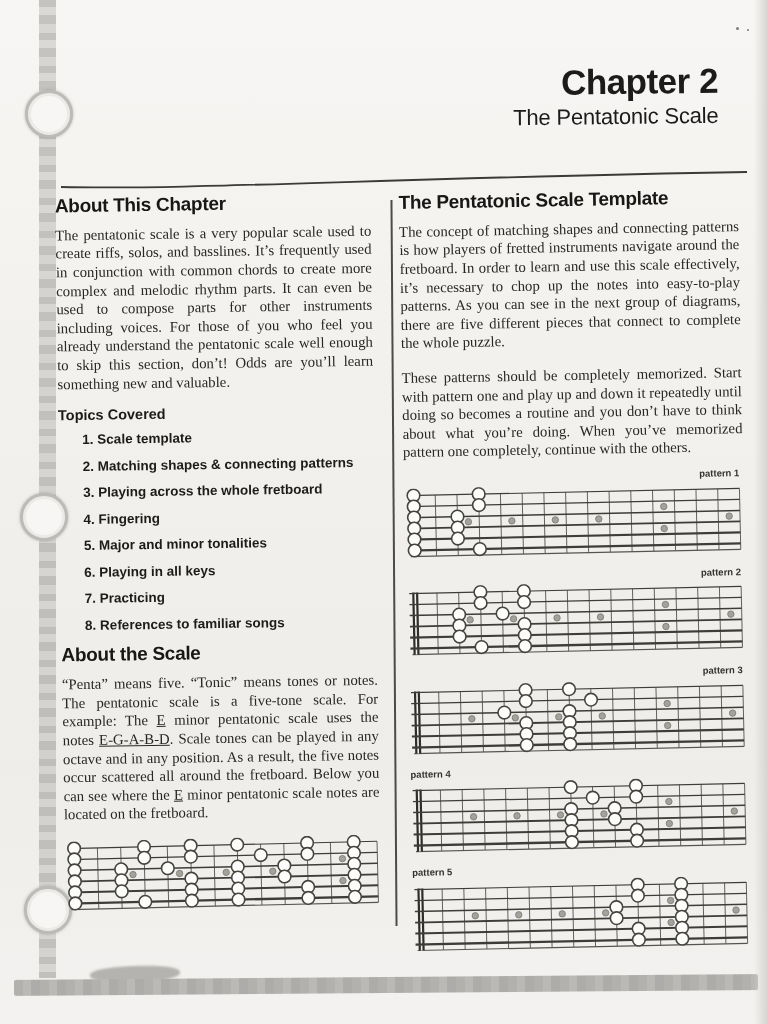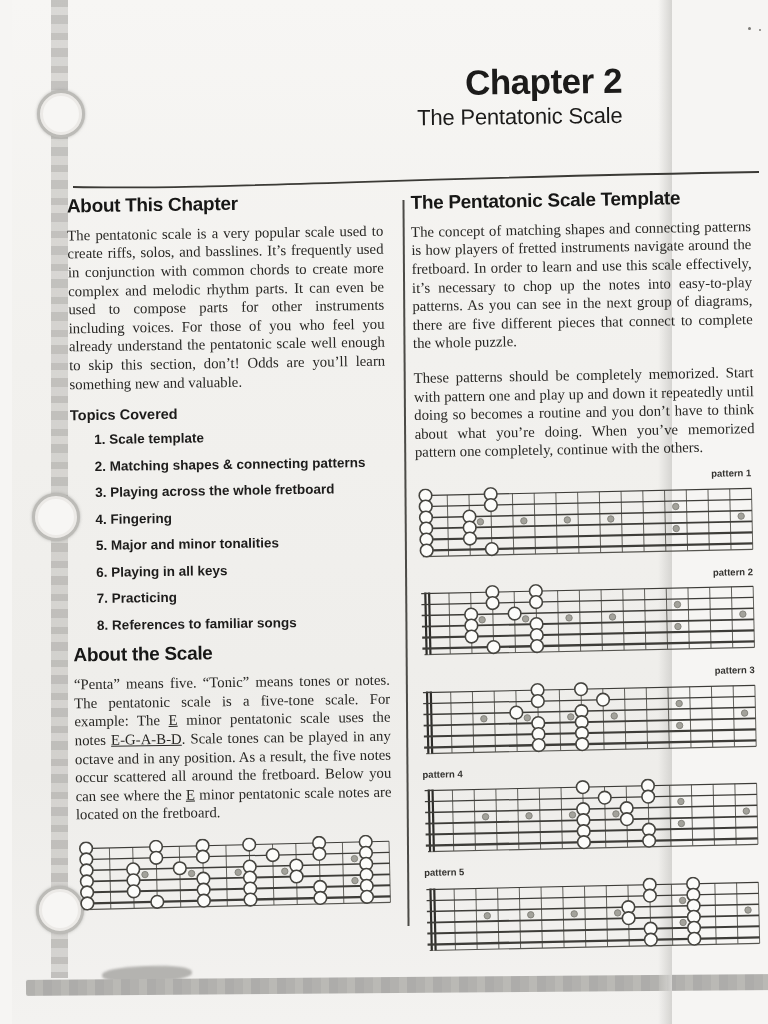--- a/index.html
+++ b/index.html
@@ -1,18 +1,18 @@
 <!DOCTYPE html>
 <html style="--ink: #262522; --paper: #f2f1ee;"><head>
 <meta charset="utf-8">
 <style>
   html,body{margin:0;padding:0;}
   body{width:768px;height:1024px;overflow:hidden;background:#f6f5f3;
        font-family:"Liberation Sans",sans-serif;}
-  .canvas{position:absolute;left:12px;top:0;width:660px;height:1024px;
+  .canvas{position:absolute;left:0;top:0;width:768px;height:1024px;
           background:linear-gradient(180deg,#f7f6f4 0%,#f2f1ee 35%,#eeedea 75%,#f3f2f0 100%);}
 
   
   .binding-strip{position:absolute;left:39px;top:0;width:17px;height:978px;
      background:repeating-linear-gradient(180deg,
         rgba(145,143,139,.50) 0 7px, rgba(178,176,172,.42) 7px 15px,
         rgba(132,130,126,.44) 15px 24px, rgba(168,166,162,.40) 24px 33px);
      filter:blur(.6px);}
   .hole{position:absolute;width:42px;height:42px;border-radius:50%;
      background:#f7f6f4;border:3px solid #bcbbb7;

